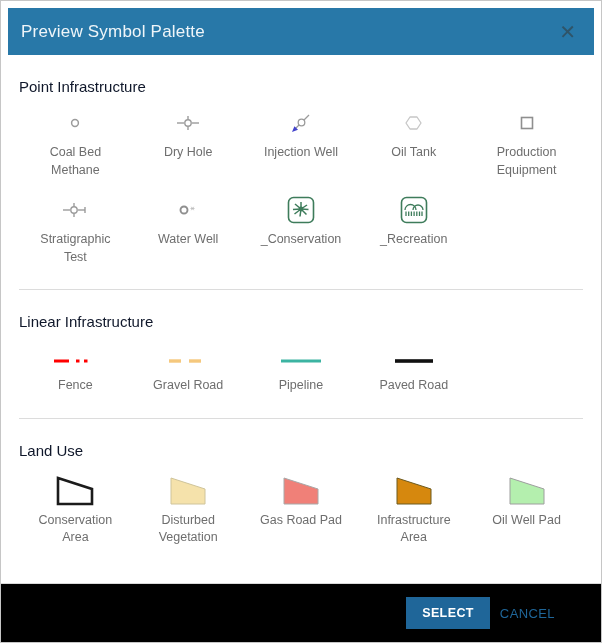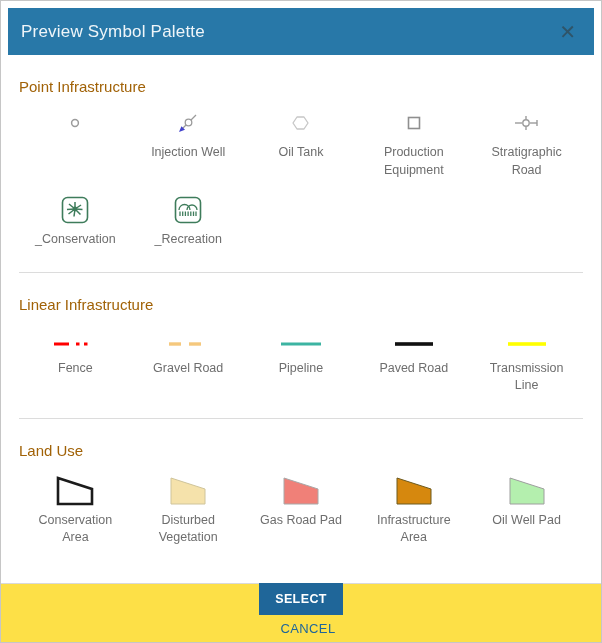--- a/index.html
+++ b/index.html
@@ -25,53 +25,52 @@
     justify-content: space-between;
     padding: 0 16px 0 13px;
   }
   .title { color: #EFF5F9; font-size: 17px; letter-spacing: 0.2px; }
   .close-btn {
     background: none; border: none; cursor: pointer;
     color: #2F5468; font-size: 20px; line-height: 1; padding: 2px;
   }
   .body { padding: 0 11px; }
   .template-name { margin-top: 16px; font-size: 12.5px; color: #6e6e6e; }
-  .section-heading { margin-top: 23px; font-size: 15px; color: #a16207; }
+  .section-heading { margin-top: 23px; font-size: 15px; color: #0f172a; }
   .grid {
     display: grid;
     grid-template-columns: repeat(5, 1fr);
     margin-top: 10px;
   }
   .cell { display: flex; flex-direction: column; align-items: center; margin-bottom: 13px; }
   .sym { height: 36px; display: flex; align-items: center; justify-content: center; }
   .sym-line { height: 26px; display: flex; align-items: center; justify-content: center; }
   .lbl {
     font-size: 12.5px; color: #6e6e6e; text-align: center;
     line-height: 1.4; margin-top: 3px; max-width: 96px;
   }
   .divider { border: none; border-top: 1px solid #dcdcdc; margin: 10px 0 0 0; }
   .footer {
     position: absolute; left: 0; right: 0; bottom: 0;
-    height: 59px; background: #fde047;
+    height: 59px; background: #000000;
     border-top: 1px solid #d9d9d9;
     display: flex; align-items: center; justify-content: flex-end;
     padding: 0 38px;
-    flex-direction: column;
   }
   .select-btn {
     background: #1F6699; color: #ffffff; border: none; cursor: pointer;
     font-family: "Liberation Sans", sans-serif;
     font-size: 12.5px; font-weight: bold; letter-spacing: 0.4px;
     padding: 9px 16px;
   }
   .cancel-btn {
     background: none; border: none; cursor: pointer;
     font-family: "Liberation Sans", sans-serif;
     color: #1F6699; font-size: 13px; letter-spacing: 0.4px;
-    margin-left: 14px; padding: 6px 8px;
+    margin-left: 2px; padding: 6px 8px;
   }
 </style>
 </head>
 <body>
 
 <div class="dialog">
 
   <div class="header">
     <span class="title">Preview Symbol Palette</span>
     <button class="close-btn">✕</button>
@@ -82,22 +81,35 @@
 
     <div class="section-heading">Point Infrastructure</div>
     <div class="grid">
 
       <div class="cell">
         <div class="sym">
           <svg width="22" height="22">
               <circle cx="11" cy="11" r="3.4" fill="none" stroke="#9b9b9b" stroke-width="1.5"></circle>
             </svg>
         </div>
-      </div>
-
+        <div class="lbl">Coal Bed Methane</div>
+      </div>
+
+      <div class="cell">
+        <div class="sym">
+          <svg width="24" height="24" fill="none" stroke="#9b9b9b" stroke-width="1.4">
+            <line x1="1" y1="12" x2="8" y2="12"></line>
+              <line x1="16" y1="12" x2="23" y2="12"></line>
+            <line x1="12" y1="5" x2="12" y2="8.5"></line>
+              <line x1="12" y1="15.5" x2="12" y2="19"></line>
+            <circle cx="12" cy="12" r="3.2"></circle>
+          </svg>
+        </div>
+        <div class="lbl">Dry Hole</div>
+      </div>
 
 
       <div class="cell">
         <div class="sym">
           <svg width="24" height="24">
             <line x1="5" y1="19" x2="20" y2="4" stroke="#9b9b9b" stroke-width="1.3"></line>
             <circle cx="12.5" cy="11.5" r="3.3" fill="#ffffff" stroke="#9b9b9b" stroke-width="1.3"></circle>
             <polygon points="3,21 9,18.8 5.4,15.2" fill="#4444CC"></polygon>
           </svg>
         </div>
@@ -126,23 +138,36 @@
         <div class="sym">
           <svg width="26" height="24" fill="none" stroke="#9b9b9b" stroke-width="1.4">
             <line x1="1" y1="12" x2="8" y2="12"></line>
               <line x1="16" y1="12" x2="23" y2="12"></line>
             <line x1="12" y1="5" x2="12" y2="8.5"></line>
               <line x1="12" y1="15.5" x2="12" y2="19"></line>
             <circle cx="12" cy="12" r="3.2"></circle>
             <line x1="23" y1="9" x2="23" y2="15"></line>
           </svg>
         </div>
-        <div class="lbl">Stratigraphic Road</div>
-      </div>
-
+        <div class="lbl">Stratigraphic Test</div>
+      </div>
+
+      <div class="cell">
+        <div class="sym">
+          <svg width="22" height="16">
+            <circle cx="7" cy="8" r="3.5" fill="none" stroke="#8f8f8f" stroke-width="1.9"></circle>
+            <g stroke="#bdbdbd" stroke-width="0.9">
+              <line x1="13.5" y1="6.5" x2="17.5" y2="6.5"></line>
+              <line x1="14.3" y1="4.8" x2="16.7" y2="8.2"></line>
+              <line x1="16.7" y1="4.8" x2="14.3" y2="8.2"></line>
+            </g>
+          </svg>
+        </div>
+        <div class="lbl">Water Well</div>
+      </div>
 
       <div class="cell">
         <div class="sym">
           <svg width="28" height="28">
             <rect x="1.5" y="1.5" width="25" height="25" rx="5" fill="#ffffff" stroke="#3E7C5B" stroke-width="1.6"></rect>
             <g stroke="#3E7C5B" stroke-width="1.5" fill="none">
               <line x1="14" y1="13" x2="14" y2="6"></line>
                 <line x1="14" y1="13" x2="20" y2="9"></line>
               <line x1="14" y1="13" x2="21.5" y2="13.5"></line>
                 <line x1="14" y1="13" x2="19.5" y2="18.5"></line>
@@ -215,28 +240,20 @@
 
       <div class="cell">
         <div class="sym-line">
           <svg width="44" height="6">
               <rect x="3" y="1.2" width="38" height="3.6" fill="#111111"></rect>
             </svg>
         </div>
         <div class="lbl">Paved Road</div>
       </div>
 
-      <div class="cell">
-        <div class="sym-line">
-          <svg width="44" height="6">
-              <rect x="3" y="1.2" width="38" height="3.6" fill="#FFFF00"></rect>
-            </svg>
-        </div>
-        <div class="lbl">Transmission Line</div>
-      </div>
     </div>
 
     <hr class="divider">
 
     <div class="section-heading">Land Use</div>
     <div class="grid" style="margin-top:14px;">
 
       <div class="cell">
         <div class="sym">
           <svg width="42" height="32">

